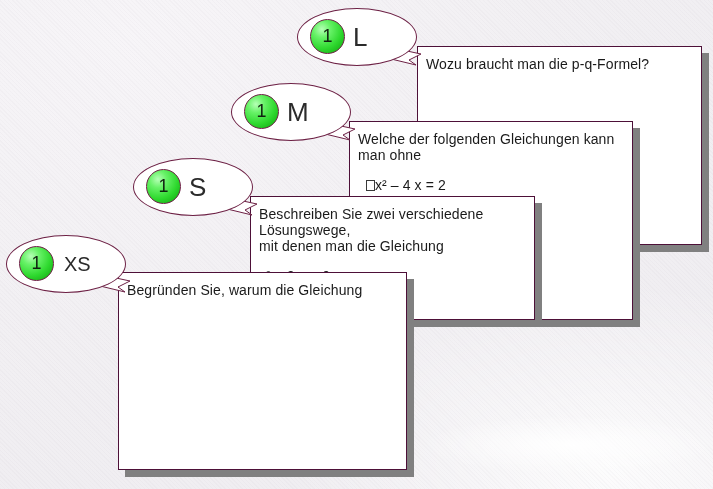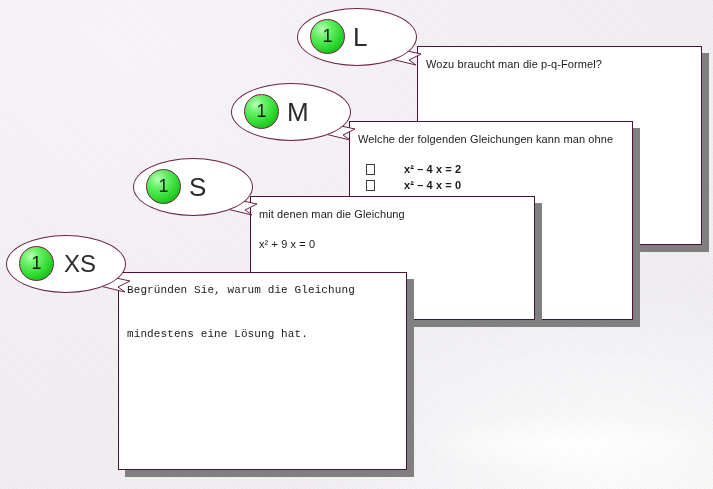--- a/index.html
+++ b/index.html
@@ -35,37 +35,37 @@
   .card{
     position:absolute;
     background:#ffffff;
     border:1px solid #4d1038;
     box-sizing:border-box;
     box-shadow:7px 7px 0 0 #808080;
     padding:0;
   }
   .card .body{
     padding:9px 17px 0 8px;
-    font-size:11px;
+    font-size:14px;
     line-height:16px;
     color:#1a1a1a;
     letter-spacing:.1px;
   }
   .card p{margin:0 0 0 0;}
   .card .blank{height:14px;}
 
   .opt-row{display:flex;align-items:flex-start;margin-top:0;}
   .opt-box{
     display:inline-block;width:7px;height:9px;
     border:1px solid #3a3a3a;
     margin:3px 0 0 8px;
     background:#fff;
     flex:0 0 auto;
   }
-  .opt-text{margin-left:29px;font-weight:bold;}
+  .opt-text{}
 
   
   .bubble{
     position:absolute;
     width:120px;height:58px;
   }
   .bubble .ell{
     position:absolute;left:0;top:0;width:120px;height:58px;
     border:1px solid #6d2145;
     border-radius:50%;
@@ -89,21 +89,21 @@
   .bubble .sz{
     position:absolute;
     left:56px;top:8px;
     width:56px;height:42px;
     line-height:42px;
     font-size:26px;
     color:#2b2b2b;
     text-align:left;
     font-family:"Liberation Sans", sans-serif;
   }
-  .bubble.small-label .sz{font-size:24px;left:58px;}
+  .bubble.small-label .sz{font-size:20px;left:58px;}
 </style>
 </head>
 <body>
 
 <div id="stage">
 
   <div class="card" style="left:417px;top:46px;width:285px;height:199px;">
     <div class="body">
       <p>Wozu braucht man die p-q-Formel?</p>
     </div>
@@ -119,32 +119,32 @@
       </div>
       <div class="opt-row">
         <span class="opt-box"></span>
         <span class="opt-text">x² – 4 x = 0</span>
       </div>
     </div>
   </div>
 
   <div class="card" style="left:250px;top:196px;width:285px;height:124px;">
     <div class="body">
+      <p>Beschreiben Sie zwei verschiedene Lösungswege,</p>
       <p>mit denen man die Gleichung</p>
       <div class="blank"></div>
       <p>x² + 9 x = 0</p>
     </div>
   </div>
 
-  <div class="card" style="left:118px;top:272px;width:289px;height:198px;font-family:Liberation Mono, monospace;">
+  <div class="card" style="left:118px;top:272px;width:289px;height:198px;">
     <div class="body">
       <p>Begründen Sie, warum die Gleichung</p>
       <div class="blank"></div>
       <div class="blank"></div>
-      <p>mindestens eine Lösung hat.</p>
     </div>
   </div>
 
   <div class="bubble" style="left:297px;top:8px;">
     <svg class="tail" width="130" height="70" viewBox="0 0 130 70">
       <path d="M96,40 L124,46 L112,52 L119,57 L90,50 Z" fill="#ffffff" stroke="#6d2145" stroke-width="1"></path>
     </svg>
     <div class="ell"></div>
     <div class="num">1</div>
     <div class="sz">L</div>

